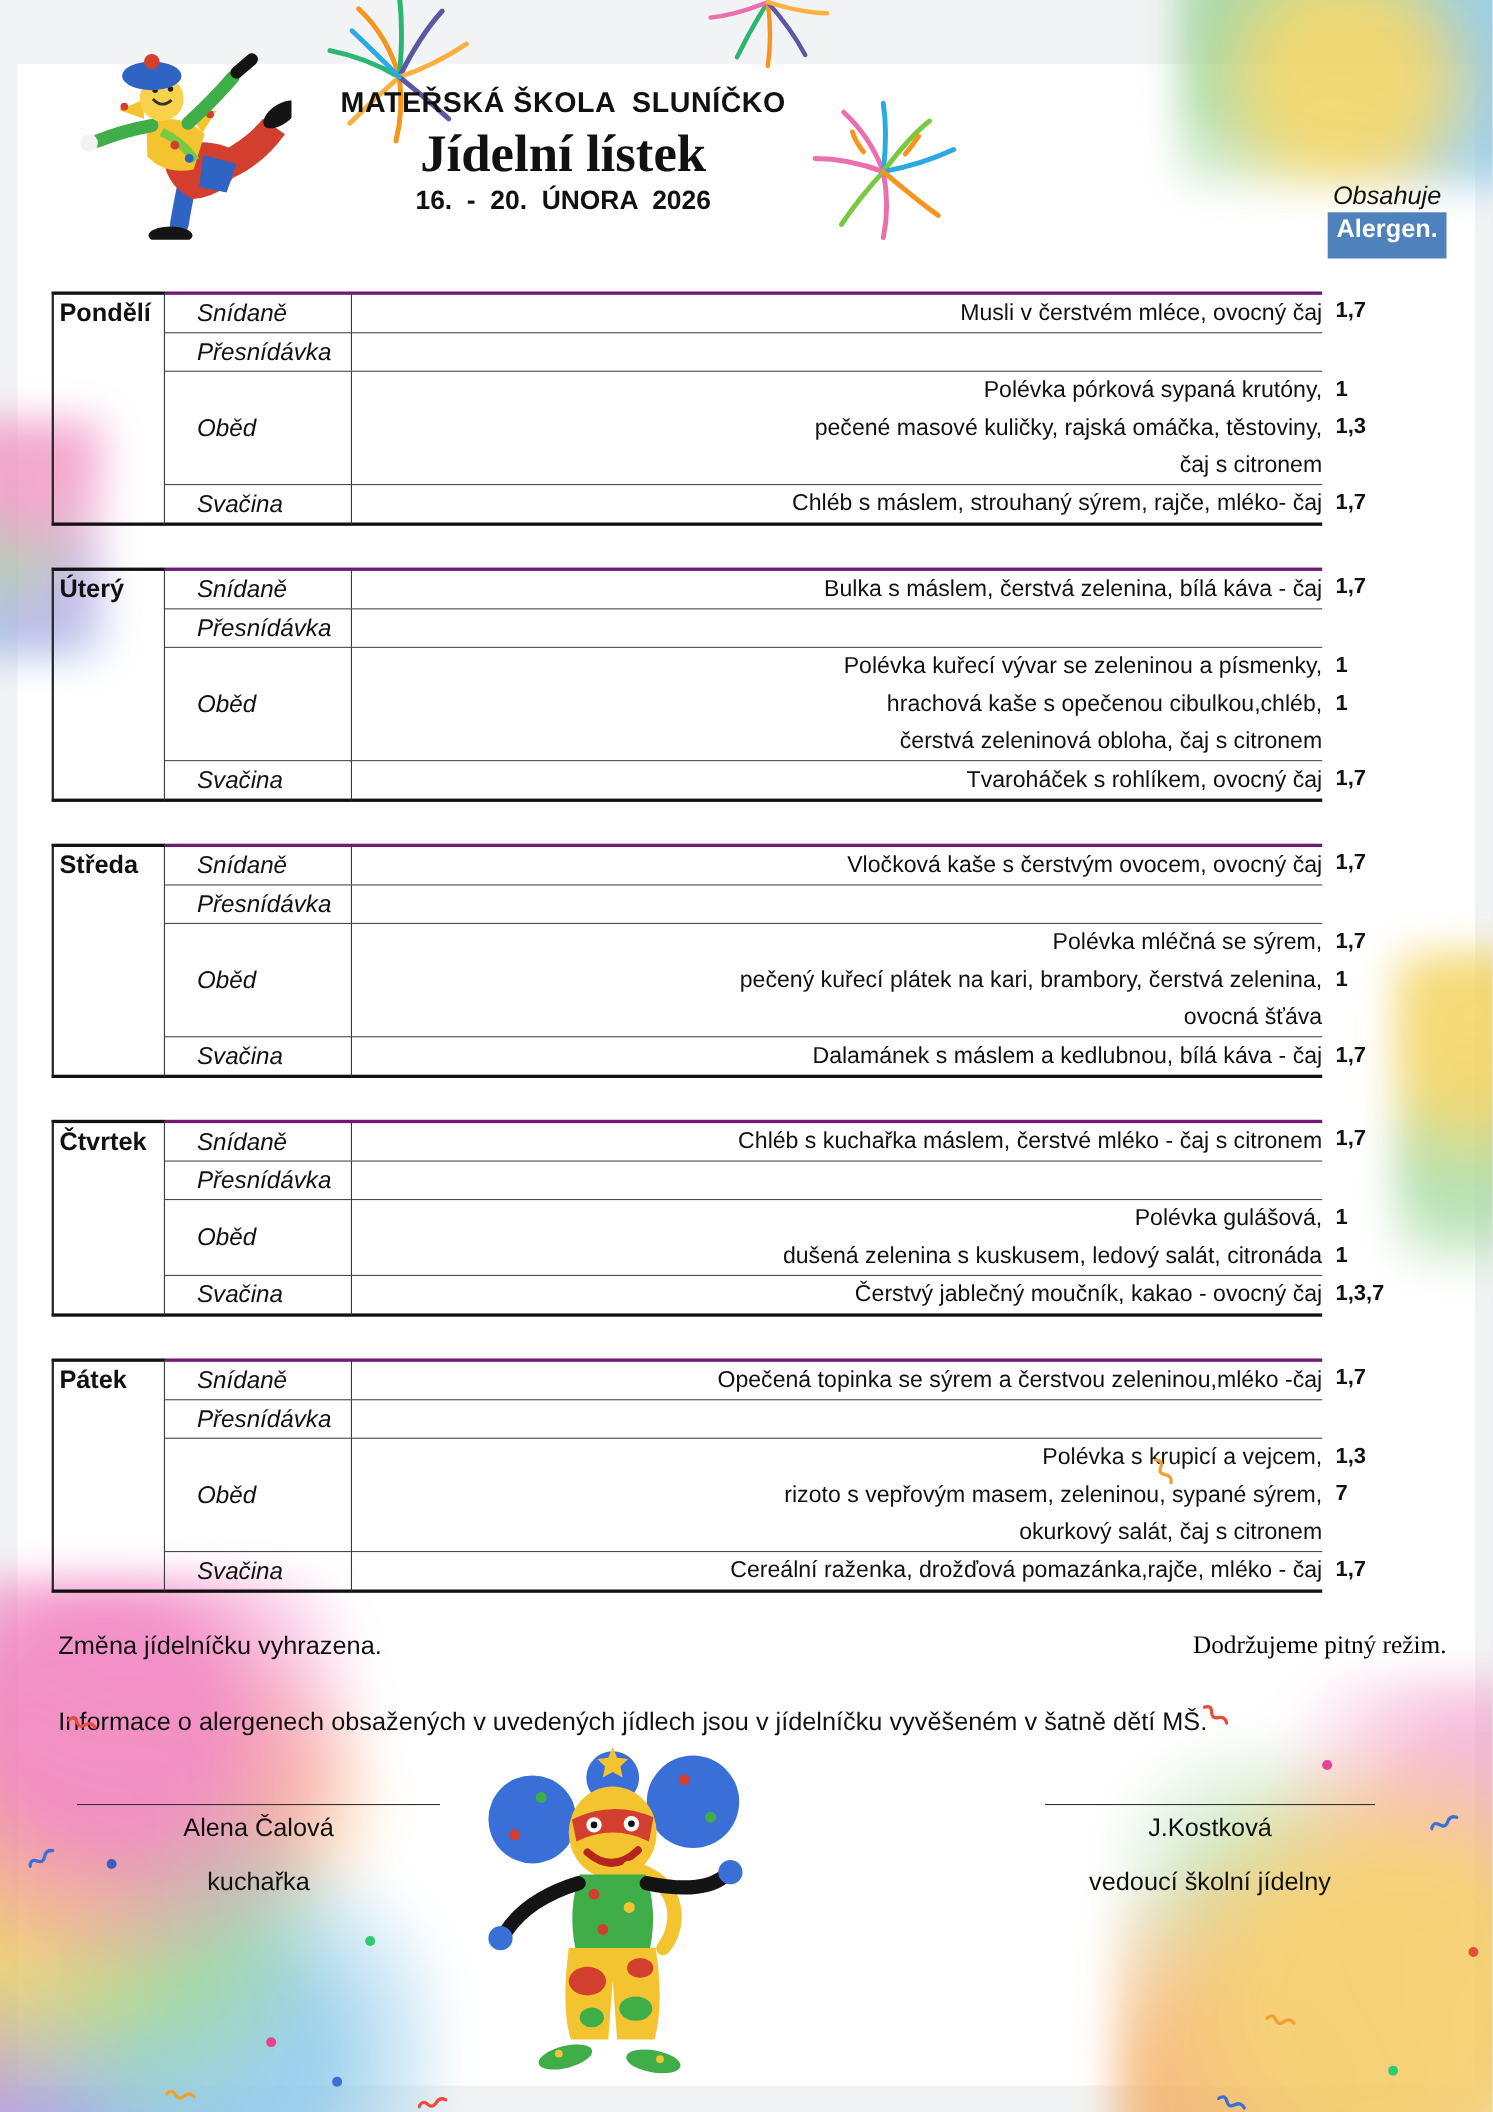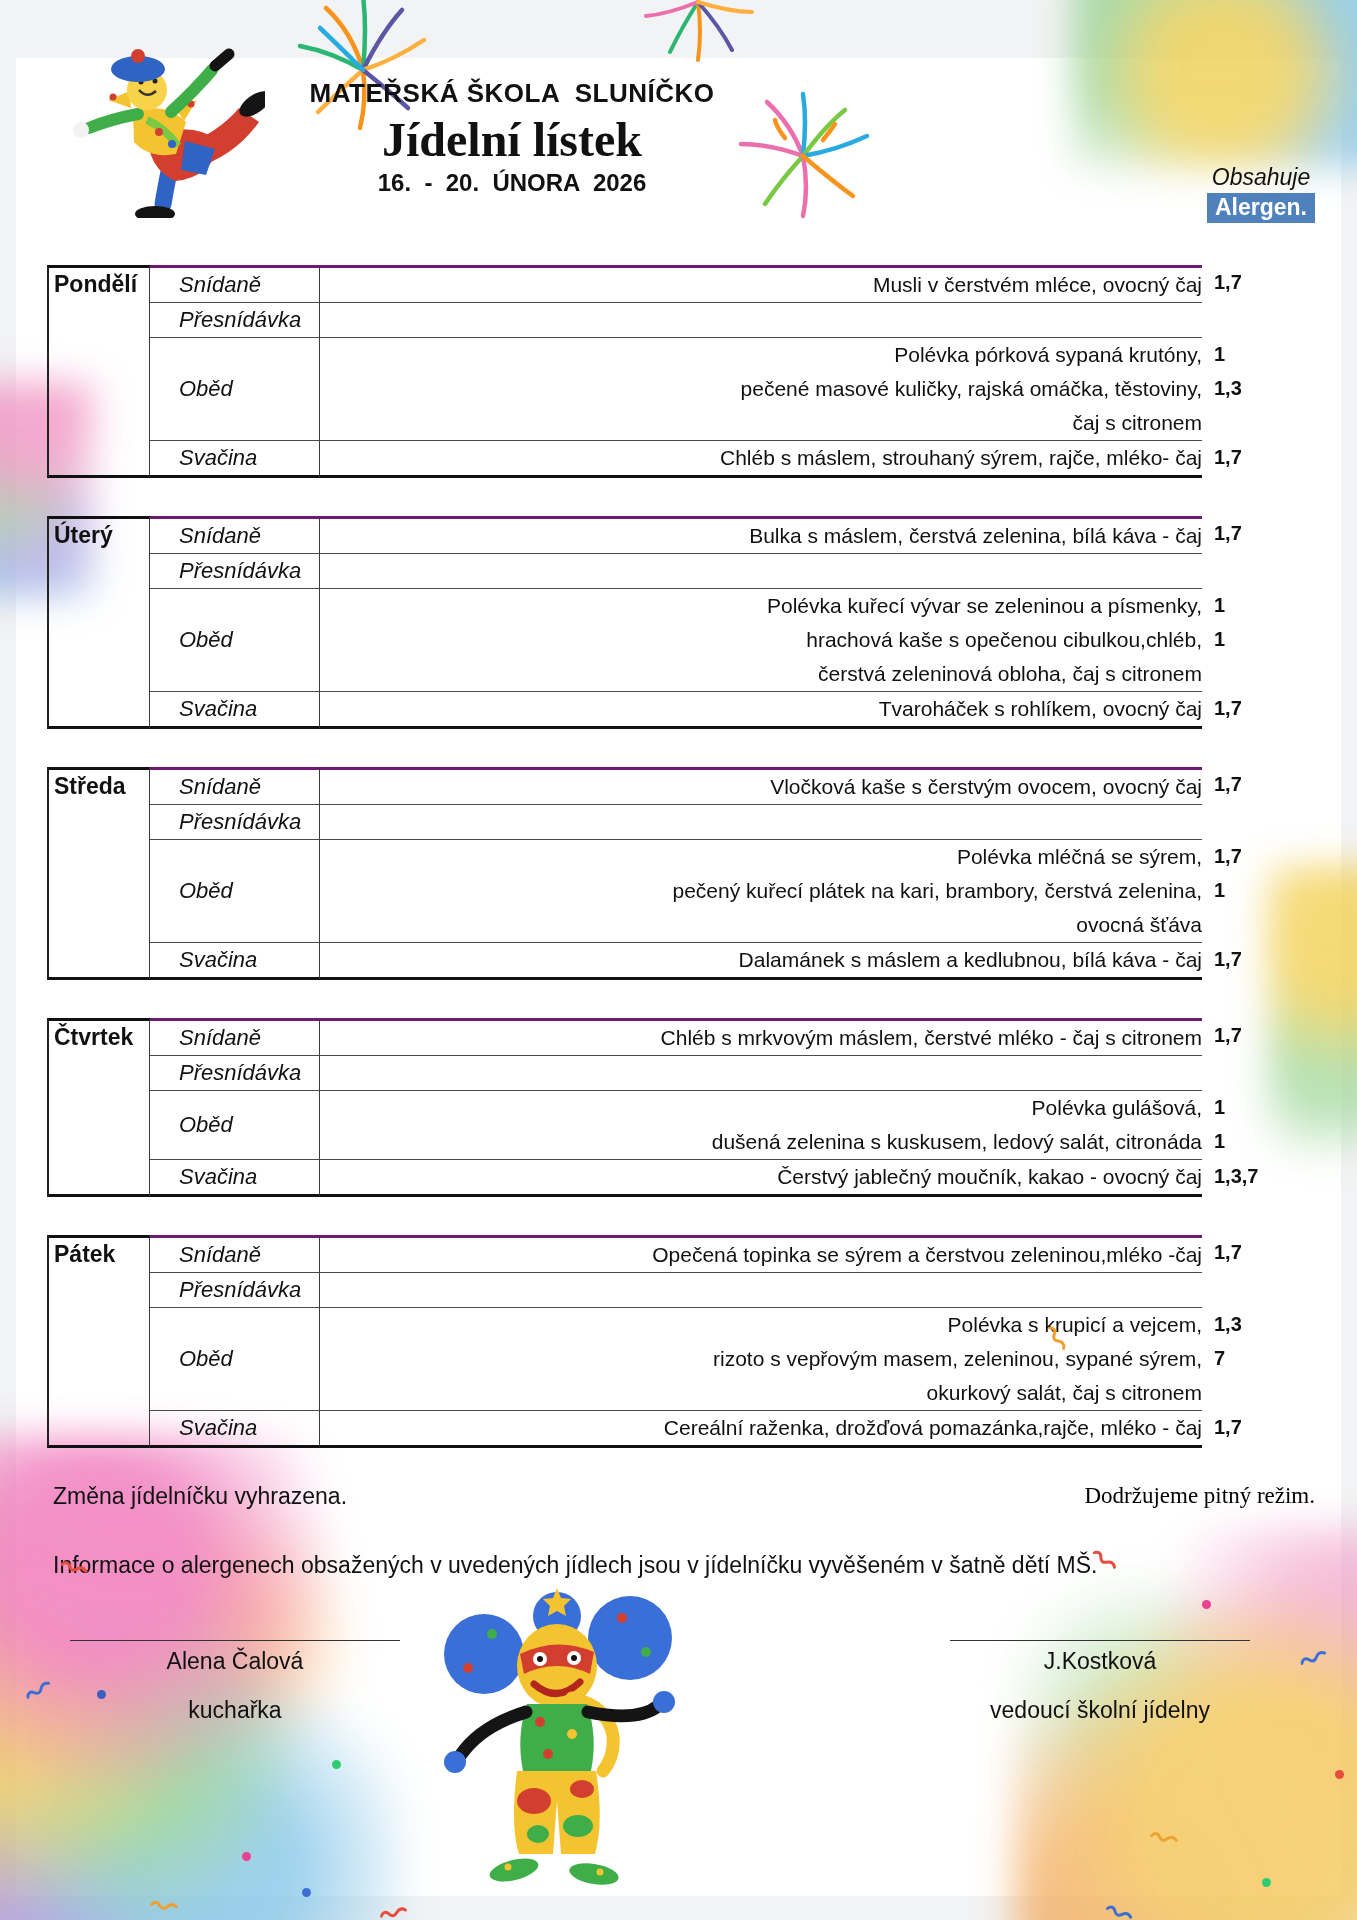--- a/index.html
+++ b/index.html
@@ -43,21 +43,21 @@
   .clown{position:absolute;pointer-events:none;}
   .confetti{position:absolute;pointer-events:none;}
 
   
   .menu-header{position:absolute;left:252px;top:78px;width:520px;text-align:center;color:#111;}
   .school{font-size:26px;font-weight:bold;letter-spacing:.5px;white-space:pre;}
   .title{font-family:"Liberation Serif",serif;font-size:48px;font-weight:bold;margin:3px 0 2px;}
   .daterange{font-size:24px;font-weight:bold;white-space:pre;}
   .allergen-header{position:absolute;right:32px;top:164px;width:128px;display:flex;flex-direction:column;align-items:center;}
   .obsahuje{font-style:italic;font-size:23px;color:#111;}
-  .alergen-badge{margin-top:2px;color:#fff;font-weight:bold;font-size:23px;padding:1px 8px 2px;}
+  .alergen-badge{margin-top:2px;color:#fff;font-weight:bold;font-size:23px;padding:1px 8px 14px;}
 
   
   .menu{position:absolute;left:47px;top:265px;width:1273px;}
   .day-section{display:grid;grid-template-columns:103px 170px 1fr 118px;margin-bottom:38px;}
   .day-cell{border-left:2px solid #222;border-right:1.5px solid #3a3a3a;border-top:3px solid #111;border-bottom:3.5px solid #111;
     font-weight:bold;font-size:23px;color:#111;padding:3px 2px 0 5px;}
   .meal-cell{border-right:1.5px solid #3a3a3a;font-style:italic;font-size:22px;color:#111;
     display:flex;align-items:center;padding-left:29px;}
   .food-cell{padding-left:12px;}
   .food-line{font-size:21px;line-height:34px;color:#111;white-space:pre-wrap;text-align:right;}
@@ -306,21 +306,21 @@
           <div class="food-line">Dalamánek s máslem a kedlubnou, bílá káva - čaj</div>
         </div>
         <div class="alg-cell">
           <div class="alg-line">1,7</div>
         </div>
       </section>
       <section class="day-section">
         <div class="day-cell" style="grid-row: 1 / span 4;">Čtvrtek</div>
         <div class="meal-cell first">Snídaně</div>
         <div class="food-cell first">
-          <div class="food-line">Chléb s mrkvovým máslem, čerstvé mléko - čaj s citronem</div>
+          <div class="food-line">Chléb s kuchařka máslem, čerstvé mléko - čaj s citronem</div>
         </div>
         <div class="alg-cell">
           <div class="alg-line">1,7</div>
         </div>
         <div class="meal-cell">Přesnídávka</div>
         <div class="food-cell">
           <div class="food-line">&nbsp;</div>
         </div>
         <div class="alg-cell">
           <div class="alg-line">&nbsp;</div>

